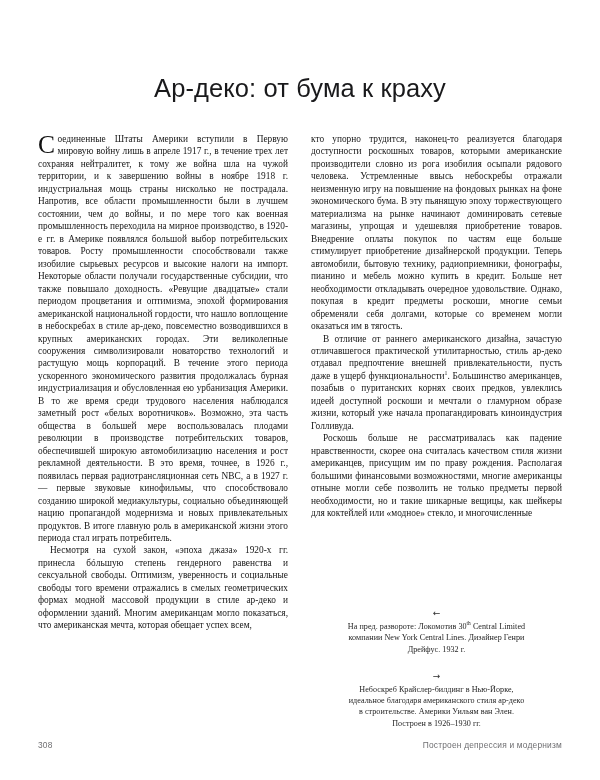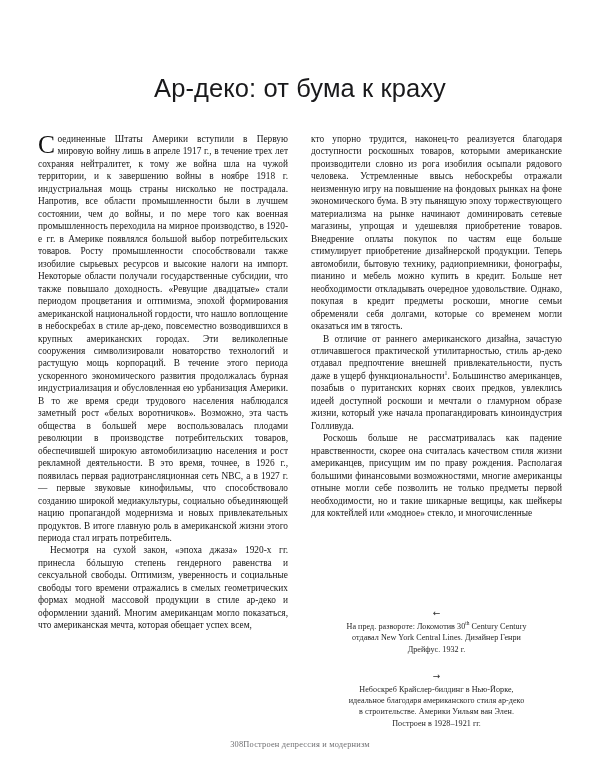--- a/index.html
+++ b/index.html
@@ -122,23 +122,23 @@
     line-height: 0;
   }
 
   
   .footer {
     position: absolute;
     left: 38px;
     top: 740px;
     width: 524px;
     display: flex;
-    justify-content: center;
+    justify-content: space-between;
     align-items: baseline;
-    font-family: Liberation Serif, serif;
+    font-family: Liberation Sans, sans-serif;
     font-size: 8.4px;
     color: #6f6f72;
     letter-spacing: 0.2px;
   }
   .footer-page-number { }
   .footer-running-head { }
 
   sup.fn {
     font-size: 0.62em;
     vertical-align: super;
@@ -167,33 +167,33 @@
       <p class="body">Роскошь больше не рассматривалась как падение нравственности, скорее она считалась качеством стиля жизни американцев, присущим им по праву рождения. Располагая большими финансовыми возможностями, многие американцы отныне могли себе позволить не только предметы первой необходимости, но и такие шикарные вещицы, как шейкеры для коктейлей или «модное» стекло, и многочисленные</p>
     </div>
 
   </div>
 
   <div class="captions">
 
     <div class="caption-block">
       <span class="caption-arrow">←</span>
       <div class="caption-text">
-        <span>На пред. развороте: Локомотив 30</span><span class="sup-small">th</span><span> Century Century</span><br>
-        <span>отдавал New York Central Lines. Дизайнер Генри</span><br>
+        <span>На пред. развороте: Локомотив 30</span><span class="sup-small">th</span><span> Central Limited</span><br>
+        <span>компании New York Central Lines. Дизайнер Генри</span><br>
         <span>Дрейфус. 1932 г.</span>
       </div>
     </div>
 
     <div class="caption-block">
       <span class="caption-arrow">→</span>
       <div class="caption-text">
         <span>Небоскреб Крайслер-билдинг в Нью-Йорке,</span><br>
         <span>идеальное благодаря американского стиля ар-деко</span><br>
         <span>в строительстве. Америки Уильям ван Элен.</span><br>
-        <span>Построен в 1928–1921 гг.</span>
+        <span>Построен в 1926–1930 гг.</span>
       </div>
     </div>
 
   </div>
 
   <div class="footer">
     <span class="footer-page-number">308</span>
     <span class="footer-running-head">Построен депрессия и модернизм</span>
   </div>
 

